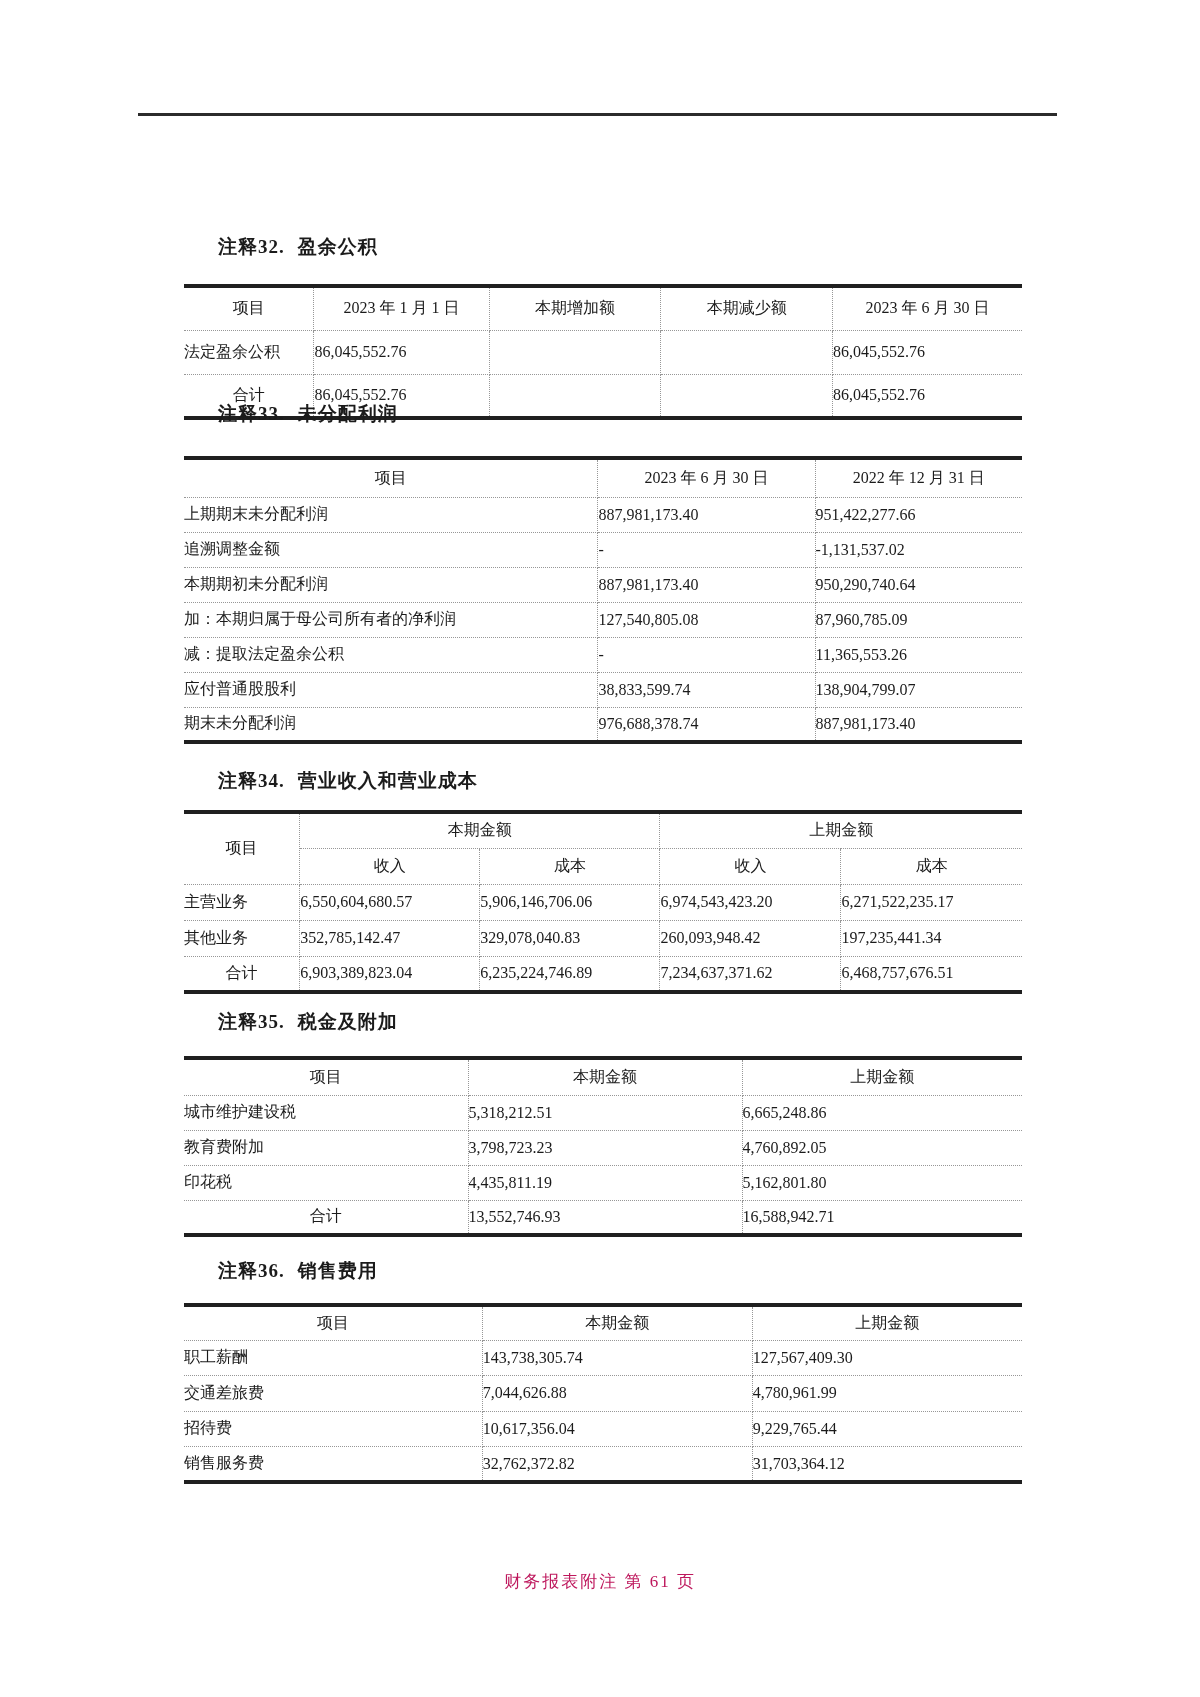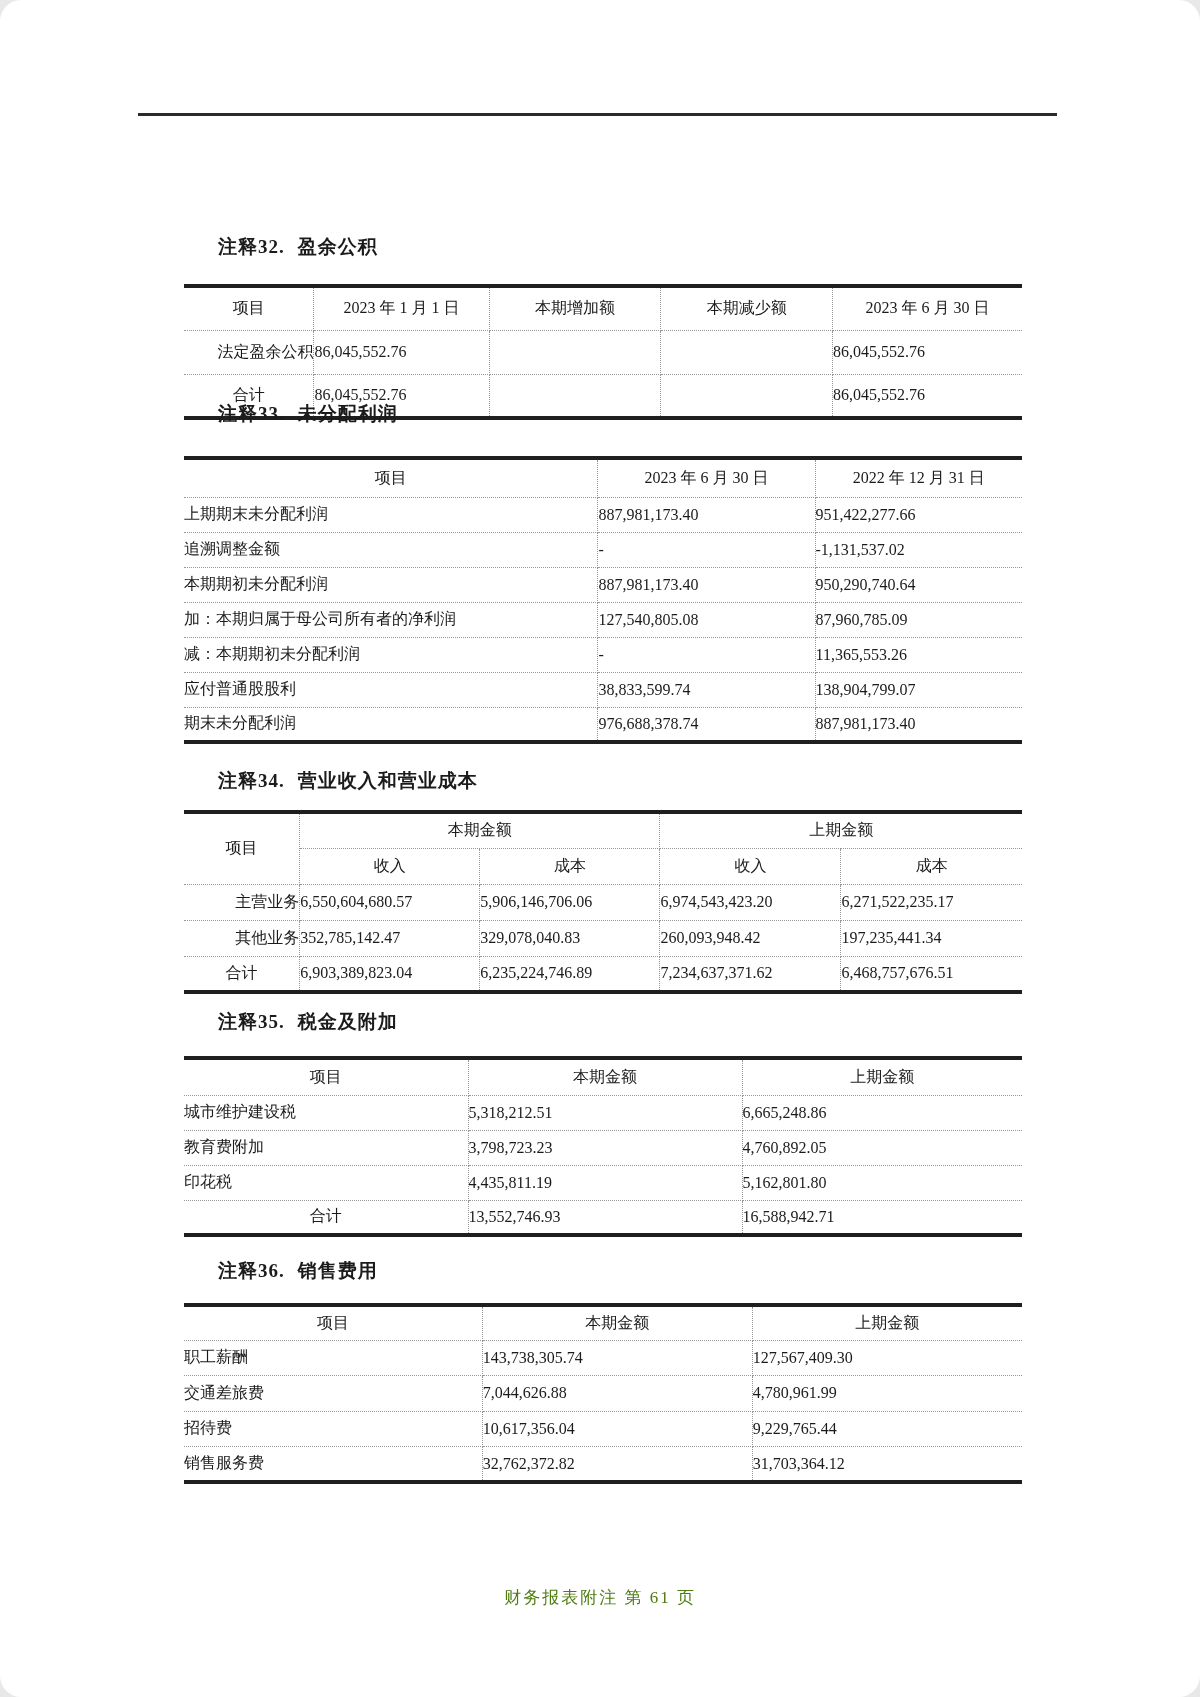--- a/index.html
+++ b/index.html
@@ -4,21 +4,20 @@
 <style>
   html,body{margin:0;padding:0;background:#e8e8e8;}
   .page{
     position:relative;
     width:1200px;height:1697px;
     margin:0 auto;
     background:#ffffff;
     font-family:"Liberation Serif","DejaVu Serif",serif;
     color:#1b1b1b;
     overflow:hidden;
-    border-radius:21px;
   }
   .rule-top{
     position:absolute;
     left:138px;top:113px;
     width:919px;height:3px;
     background:#2b2b2b;
   }
   .sec-title{
     position:absolute;
     left:218px;
@@ -45,42 +44,41 @@
     padding:0;
     overflow:hidden;
     white-space:nowrap;
     vertical-align:middle;
   }
   table.fin th:last-child,table.fin td:last-child{border-right:none;}
   table.fin tbody tr:last-child td{border-bottom:none;}
   .hd{text-align:center;}
   .hdbig{font-size:19px;}
   .lbl{text-align:left;padding-left:14px;}
-  .p8{padding-left:8px;text-align:right;}
+  .p8{padding-left:8px;}
   .ind{padding-left:40px;}
   .ctr{text-align:center;}
   .num{text-align:left;padding-right:22px;}
   
   .t32 tr{height:44px;}
   .t33 thead tr{height:39px;}
   .t33 tbody tr{height:35px;}
   .t34 tr{height:36px;}
   .t35 thead tr{height:37px;}
   .t35 tbody tr{height:35px;}
   .t36 thead tr{height:35px;}
   .t36 tbody tr{height:35.5px;}
   .footer{
     position:absolute;
     left:0;top:1570px;
     width:100%;
     text-align:center;
     font-size:17px;
     letter-spacing:2px;
-    color:#4d7c0f;
-    margin-top:16px;
+    color:#be185d;
   }
 </style>
 </head>
 <body>
 
 <div class="page">
 
   <div class="rule-top"></div>
 
   <div class="sec-title" style="top:234px">
@@ -152,21 +150,21 @@
           <td class="lbl">本期期初未分配利润</td>
           <td class="num">887,981,173.40</td>
           <td class="num">950,290,740.64</td>
         </tr>
         <tr>
           <td class="lbl">加：本期归属于母公司所有者的净利润</td>
           <td class="num">127,540,805.08</td>
           <td class="num">87,960,785.09</td>
         </tr>
         <tr>
-          <td class="lbl">减：本期期初未分配利润</td>
+          <td class="lbl">减：提取法定盈余公积</td>
           <td class="num">-</td>
           <td class="num">11,365,553.26</td>
         </tr>
         <tr>
           <td class="lbl ind">应付普通股股利</td>
           <td class="num">38,833,599.74</td>
           <td class="num">138,904,799.07</td>
         </tr>
         <tr>
           <td class="lbl">期末未分配利润</td>

